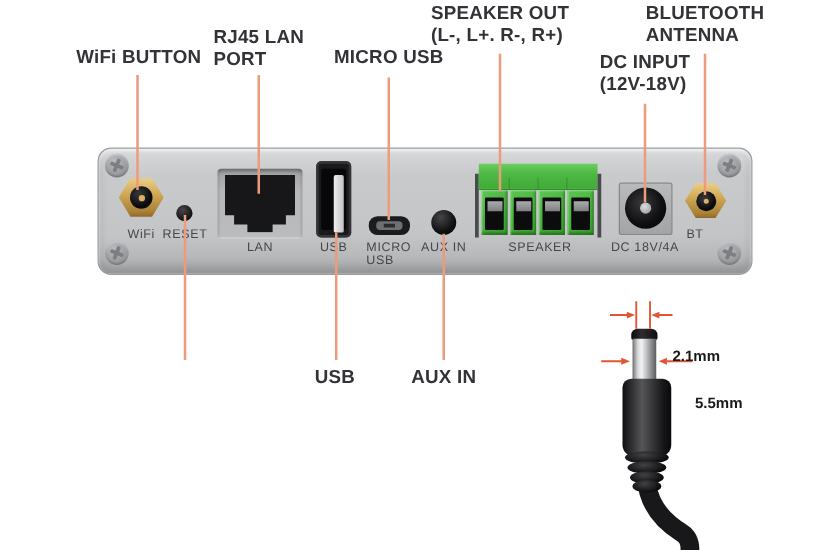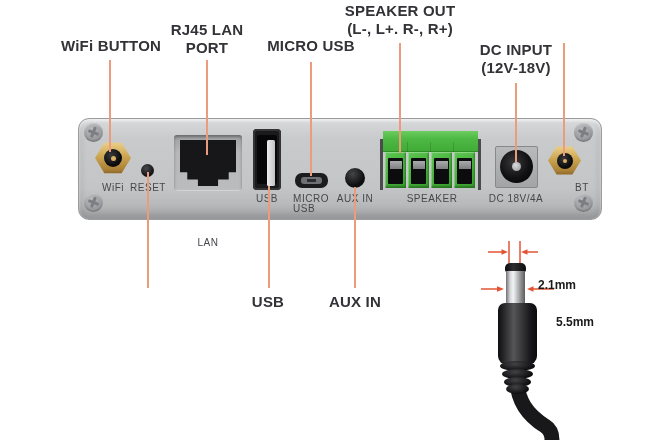--- a/index.html
+++ b/index.html
@@ -1,19 +1,19 @@
 <!DOCTYPE html>
 <html><head>
 <meta charset="utf-8">
 <style>
   html,body{margin:0;padding:0;background:#fff;}
   .stage{position:relative;width:672px;height:440px;background:#fff;overflow:hidden;
          font-family:"Liberation Sans",sans-serif;}
   
-  .callout{position:absolute;transform:translateX(-50%);text-align:center;
+  .callout{position:absolute;transform:translateX(-50%);
            color:#323237;font-size:15px;font-weight:600;line-height:18px;
            letter-spacing:.2px;white-space:pre-line;width:max-content;z-index:7;}
   .callout.bottom{line-height:20px;}
   
   .leader{position:absolute;width:2px;background:#EC9B7D;z-index:6;}
   
   .panel{position:absolute;left:78px;top:118px;width:524px;height:102px;
          box-sizing:border-box;border-radius:11px;border:1px solid #9a9b9f;
          background:linear-gradient(180deg,#d8d9db 0%,#c9cacc 20%,#c4c5c7 68%,#aeafb1 100%);
          box-shadow:inset 0 2px 3px rgba(255,255,255,.65), inset 0 -6px 8px rgba(0,0,0,.16);
@@ -91,20 +91,22 @@
 <div class="stage">
 
   <div class="callout" style="left:111px;top:37px;">WiFi BUTTON</div>
   <div class="callout" style="left:207px;top:21px;">RJ45 LAN
 PORT</div>
   <div class="callout" style="left:311px;top:37px;">MICRO USB</div>
   <div class="callout" style="left:400px;top:2px;">SPEAKER OUT
 (L-, L+. R-, R+)</div>
   <div class="callout" style="left:516px;top:41px;">DC INPUT
 (12V-18V)</div>
+  <div class="callout" style="left:564px;top:2px;">BLUETOOTH
+ANTENNA</div>
 
   <div class="leader" style="left:109px;top:60px;height:92px;"></div>
   <div class="leader" style="left:206px;top:60px;height:95px;"></div>
   <div class="leader" style="left:310px;top:62px;height:114px;"></div>
   <div class="leader" style="left:399px;top:43px;height:110px;"></div>
   <div class="leader" style="left:515px;top:83px;height:79px;"></div>
   <div class="leader" style="left:563px;top:43px;height:113px;"></div>
 
   <div class="panel"></div>
 
@@ -177,28 +179,28 @@
     </div>
   </div>
 
   <div class="hex" style="left:548px;top:146px;width:33px;height:29px;">
     <div class="jack" style="left:8.5px;top:6.5px;width:16px;height:16px;"></div>
     <div class="pin" style="left:14.5px;top:12.5px;width:4px;height:4px;"></div>
   </div>
 
   <div class="plabel" style="left:113px;top:183px;">WiFi</div>
   <div class="plabel" style="left:148px;top:183px;">RESET</div>
-  <div class="plabel" style="left:208px;top:194px;margin-top:44px;">LAN</div>
+  <div class="plabel" style="left:208px;top:194px;">LAN</div>
   <div class="plabel" style="left:267px;top:194px;">USB</div>
   <div class="plabel" style="left:311px;top:194px;">MICRO
 USB</div>
   <div class="plabel" style="left:355px;top:194px;">AUX IN</div>
   <div class="plabel" style="left:432px;top:194px;">SPEAKER</div>
   <div class="plabel" style="left:516px;top:194px;">DC 18V/4A</div>
-  <div class="plabel" style="left:582px;top:183px;">BT</div>
+  <div class="plabel" style="left:556px;top:183px;">BT</div>
 
   <div class="leader" style="left:147px;top:172px;height:116px;"></div>
   <div class="leader" style="left:268px;top:186px;height:102px;"></div>
   <div class="leader" style="left:354px;top:187px;height:101px;"></div>
 
   <div class="callout bottom" style="left:268px;top:292px;">USB</div>
   <div class="callout bottom" style="left:355px;top:292px;">AUX IN</div>
 
   <svg class="svgabs" style="left:475px;top:235px;" width="130" height="65" viewBox="0 0 130 65">
     <g stroke="#E25434" stroke-width="1.5" fill="none">

